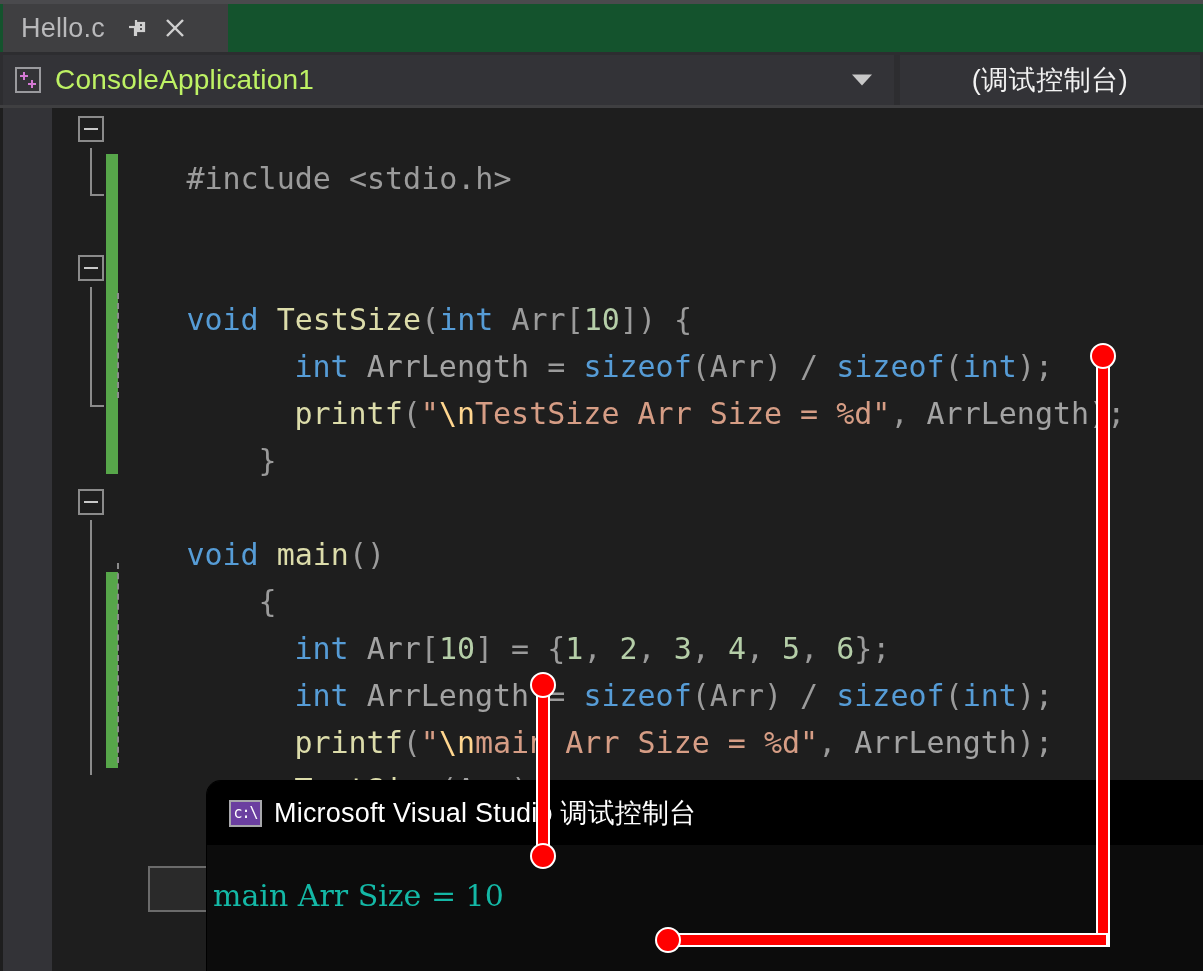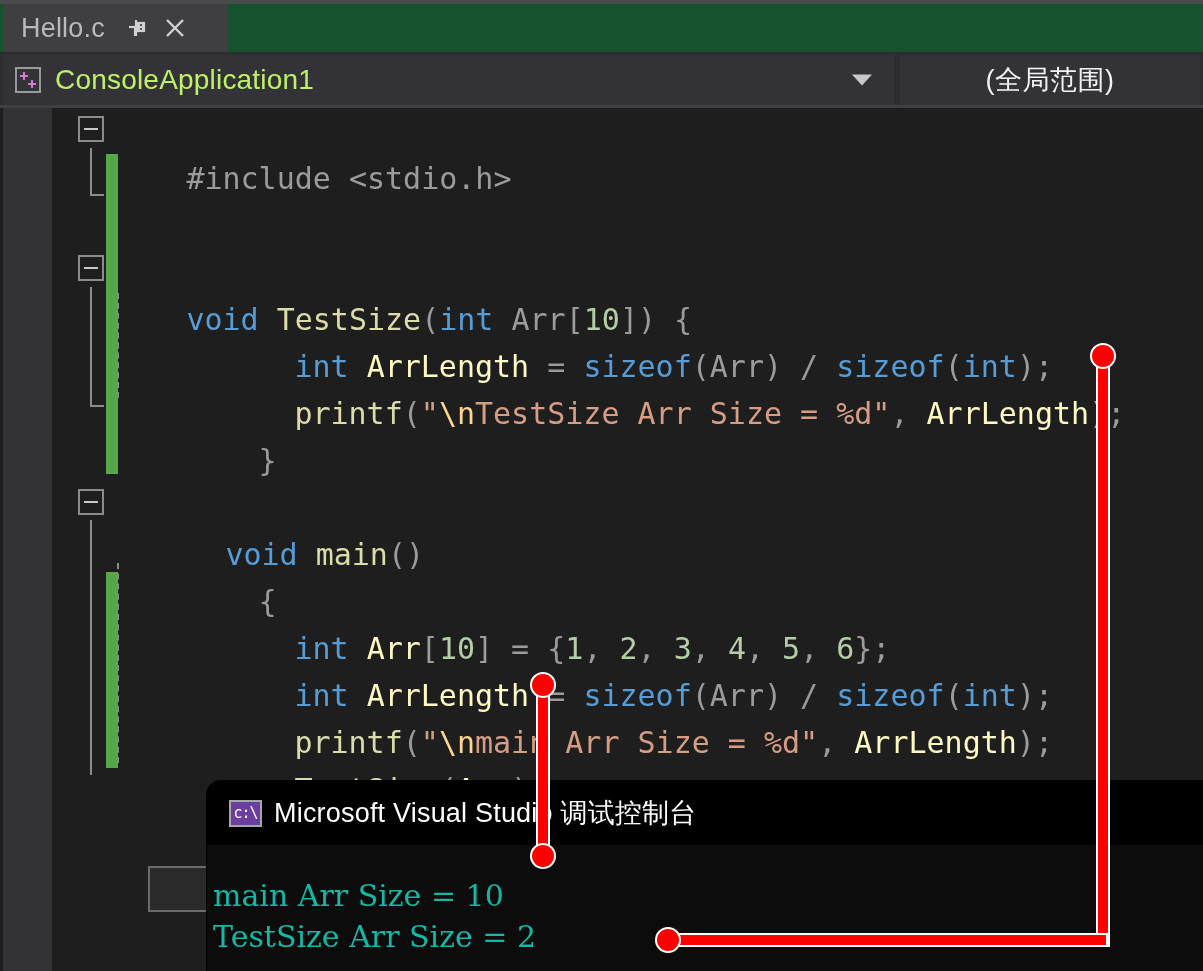--- a/index.html
+++ b/index.html
@@ -88,21 +88,21 @@
     font-family:"DejaVu Sans Mono", monospace;
     font-size:30px;line-height:47px;
     white-space:pre;
   }
   .line{position:absolute;left:0;height:47px;white-space:pre;}
 
   .tok-pp     {color:#9b9b9b;}
   .tok-str    {color:#d69d85;}
   .tok-kw     {color:#569cd6;}
   .tok-fn     {color:#dcdcaa;}
-  .tok-var    {color:#fef9c3;}
+  .tok-var    {color:#a3a3a3;}
   .tok-plain  {color:#9b9b9b;}
   .tok-num    {color:#b5cea8;}
   .tok-esc    {color:#ffd68f;}
 
   .squiggle{
     border-bottom:0;
     background-image:
       radial-gradient(circle at 3px 6px, rgba(0,0,0,0) 2.4px, #6a9955 2.6px, #6a9955 3.6px, rgba(0,0,0,0) 3.8px);
     background-size:8px 8px;
     background-repeat:repeat-x;
@@ -198,21 +198,21 @@
           <line x1="7" y1="3" x2="7" y2="11"></line>
           <line x1="11" y1="15" x2="19" y2="15"></line>
           <line x1="15" y1="11" x2="15" y2="19"></line>
         </g>
       </svg>
     </span>
     <span class="proj-label">ConsoleApplication1</span>
     <span class="caret"></span>
   </div>
   <div id="dd-scope">
-    <span class="scope-label">(全局范围)</span>
+    <span class="scope-label">(调试控制台)</span>
   </div>
   <div class="sep-bottom"></div>
 </div>
 
 <div id="editor">
   <div id="editor-left-edge"></div>
   <div id="left-strip"></div>
 
   <div class="change-bar" style="left:106px;top:46px;height:320px;"></div>
   <div class="change-bar" style="left:106px;top:464px;height:196px;"></div>
@@ -249,21 +249,21 @@
     </div>
 
     <div class="line" style="top:235px;left:134px;">
       <span class="tok-fn">printf</span><span class="tok-plain">(</span><span class="tok-str">"</span><span class="tok-esc">\n</span><span class="tok-str">TestSize Arr Size = %d"</span><span class="tok-plain">, </span><span class="tok-var">ArrLength</span><span class="tok-plain">);</span>
     </div>
 
     <div class="line" style="top:282px;left:98px;">
       <span class="tok-plain">}</span>
     </div>
 
-    <div class="line" style="top:376px;left:26px;padding-left:39px;">
+    <div class="line" style="top:376px;left:26px;">
       <span class="tok-kw">void</span><span class="tok-plain"> </span><span class="tok-fn">main</span><span class="tok-plain">()</span>
     </div>
 
     <div class="line" style="top:423px;left:98px;">
       <span class="tok-plain">{</span>
     </div>
 
     <div class="line" style="top:470px;left:134px;">
       <span class="tok-kw">int</span><span class="tok-plain"> </span><span class="tok-var">Arr</span><span class="tok-plain">[</span><span class="tok-num">10</span><span class="tok-plain">] = {</span><span class="tok-num">1</span><span class="tok-plain">, </span><span class="tok-num">2</span><span class="tok-plain">, </span><span class="tok-num">3</span><span class="tok-plain">, </span><span class="tok-num">4</span><span class="tok-plain">, </span><span class="tok-num">5</span><span class="tok-plain">, </span><span class="tok-num">6</span><span class="tok-plain">};</span>
     </div>
@@ -287,21 +287,20 @@
   </div>
 </div>
 
 <div id="console">
   <div id="console-title">
     <span class="cicon">c:\</span>
     <span class="ctitle">Microsoft Visual Studio 调试控制台</span>
   </div>
   <div id="console-body">
     <span class="cline" style="top:30px;">main Arr Size = 10</span>
-    <span class="cline" style="top:71px;">TestSize Arr Size = 2</span>
   </div>
 </div>
 
 <div class="ann-line" style="left:538px;top:684px;width:10px;height:170px;"></div>
 <div class="ann-dot" style="left:530px;top:672px;"></div>
 <div class="ann-dot" style="left:530px;top:843px;"></div>
 
 <div class="ann-line" style="left:1098px;top:356px;width:10px;height:589px;"></div>
 <div class="ann-line" style="left:668px;top:935px;width:438px;height:10px;"></div>
 <div class="ann-dot" style="left:1090px;top:343px;"></div>

